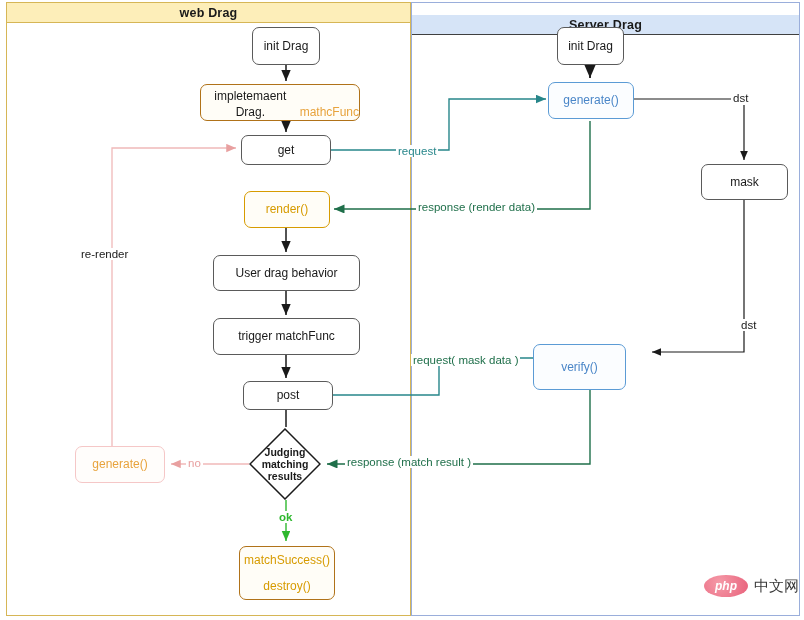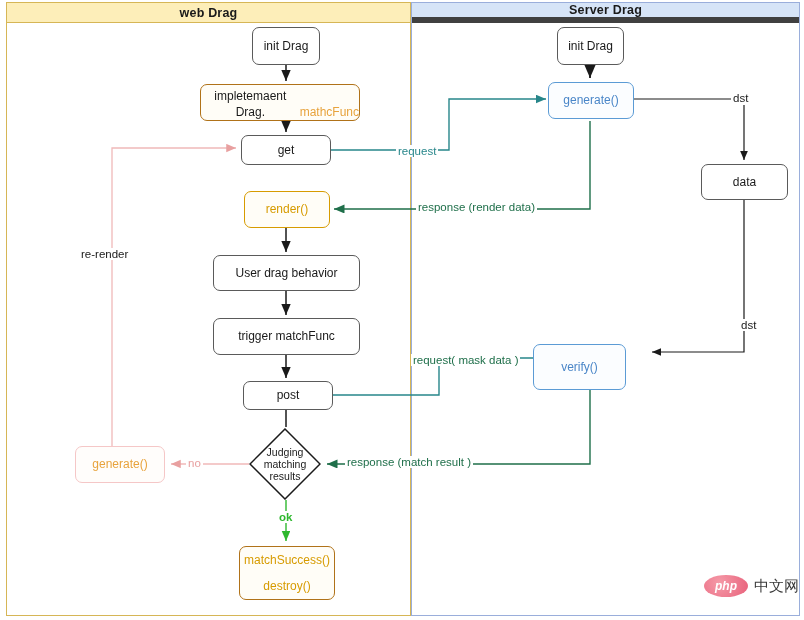--- a/index.html
+++ b/index.html
@@ -7,21 +7,21 @@
   #canvas{position:relative;width:804px;height:620px;background:#fff;overflow:hidden;}
 
   
   .lane{position:absolute;box-sizing:border-box;}
   .lane-web{left:6px;top:2px;width:405px;height:614px;border:1px solid #d6b656;background:#ffffff;}
   .lane-srv{left:411px;top:2px;width:389px;height:614px;border:1px solid #9aaedb;background:#ffffff;}
   .lane-hdr{position:absolute;left:0;top:0;right:0;height:20px;box-sizing:border-box;
             display:flex;align-items:center;justify-content:center;
             font-size:12.5px;font-weight:bold;color:#1a1a1a;letter-spacing:.2px;}
   .hdr-web{background:#fdeeb9;border-bottom:1px solid #d6b656;}
-  .hdr-srv{background:#d6e4f7;border-bottom:6px solid #404040;}
+  .hdr-srv{background:#d6e4f7;border-bottom:1px solid #404040;margin-top:12px;}
 
   
   .node{position:absolute;box-sizing:border-box;border-radius:7px;
         display:flex;flex-direction:column;align-items:center;justify-content:center;
         font-size:12px;line-height:1.35;text-align:center;background:#fff;}
   .n-grey{border:1.4px solid #5a5a5a;color:#1a1a1a;}
   .n-orange{border:1.2px solid #d79b00;color:#d79b00;background:#fffdf7;}
   .n-orange-dark{border:1.2px solid #b07219;color:#d79b00;background:#fffdf7;}
   .n-blue{border:1.2px solid #5b9bd5;color:#4a86c8;background:#fbfdff;}
   .n-pink{border:1.1px solid #f5c7c7;color:#e8a33d;background:#fffdfb;}
@@ -136,21 +136,21 @@
   </div>
 
   <div class="node n-grey" style="left:213px;top:318px;width:147px;height:37px;">
     <span>trigger matchFunc</span>
   </div>
 
   <div class="node n-grey" style="left:243px;top:381px;width:90px;height:29px;">
     <span>post</span>
   </div>
 
-  <div class="diamond" style="left:249px;top:428px;">
+  <div class="diamond" style="left:249px;top:428px;font-weight:bold;">
     <svg width="72" height="72">
       <polygon points="36,1 71,36 36,71 1,36" fill="#ffffff" stroke="#1a1a1a" stroke-width="1.5"></polygon>
     </svg>
     <div class="dtext">
       <span>Judging</span>
       <span>matching</span>
       <span>results</span>
     </div>
   </div>
 
@@ -165,21 +165,21 @@
 
   <div class="node n-grey" style="left:557px;top:27px;width:67px;height:38px;">
     <span>init Drag</span>
   </div>
 
   <div class="node n-blue" style="left:548px;top:82px;width:86px;height:37px;">
     <span>generate()</span>
   </div>
 
   <div class="node n-grey" style="left:701px;top:164px;width:87px;height:36px;">
-    <span>data</span>
+    <span>mask</span>
   </div>
 
   <div class="node n-blue" style="left:533px;top:344px;width:93px;height:46px;">
     <span>verify()</span>
   </div>
 
   <div class="elabel lab-teal" style="left:396px;top:145px;">request</div>
 
   <div class="elabel lab-green" style="left:416px;top:201px;">response (render data)</div>
 

